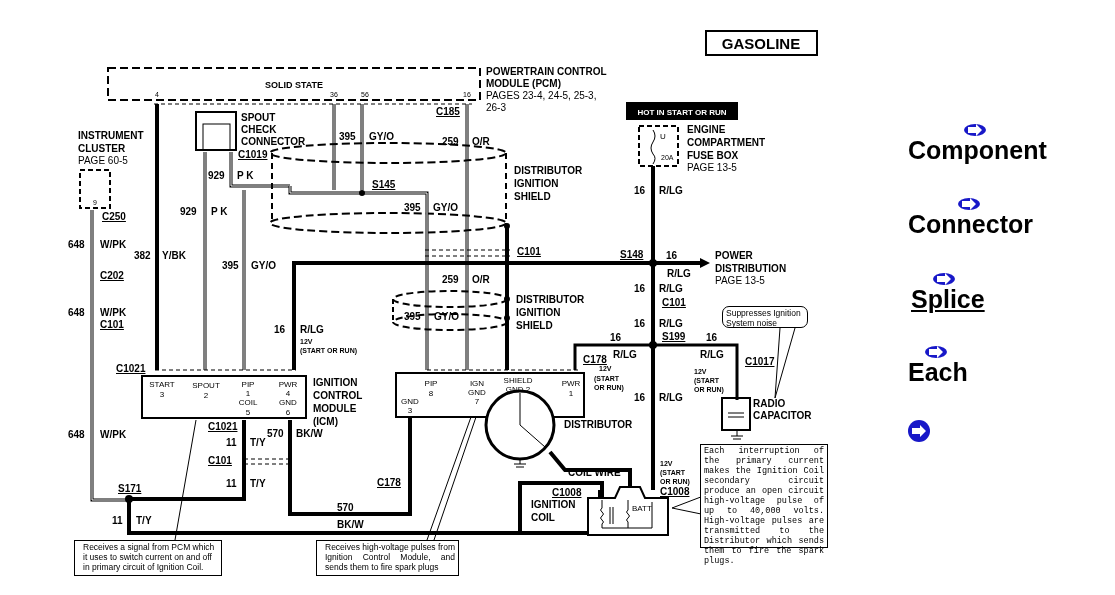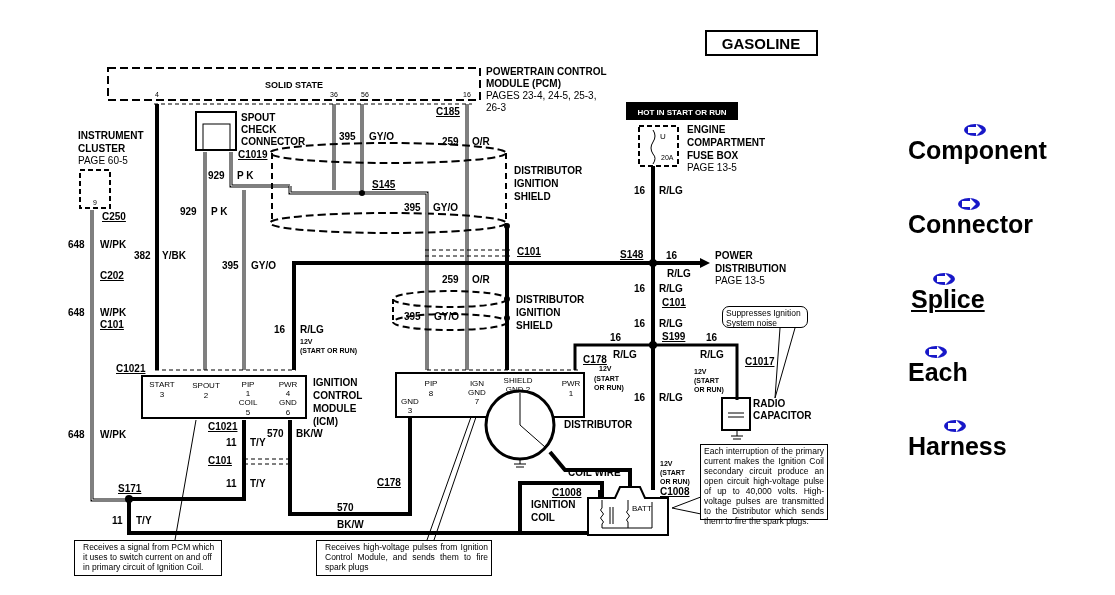--- a/index.html
+++ b/index.html
@@ -277,22 +277,22 @@
   <text x="660" y="495" class="b t10 u">C1008</text>
   <polyline points="706,495 672,508 706,515" fill="none" stroke="#000"></polyline>
 
   <polyline points="196,420 175,540" fill="none" stroke="#000"></polyline>
   <polyline points="471,417 427,540" fill="none" stroke="#000"></polyline>
   <polyline points="476,417 434,540" fill="none" stroke="#000"></polyline>
 </svg>
 
 <div class="note" style="left:722px; top:306px; width:86px; height:22px;border-radius:7px;">Suppresses Ignition System noise</div>
 <div class="note" style="left:74px; top:540px; width:148px; height:36px;padding-left:8px;">Receives a signal from PCM which it uses to switch current on and off in primary circuit of Ignition Coil.</div>
-<div class="note" style="left:316px; top:540px; width:176px; height:36px; text-align:justify;padding-left:8px;">Receives high-voltage pulses from Ignition Control Module, and sends them to fire spark plugs</div>
-<div class="note" style="left:700px; top:444px; width:128px; height:76px; text-align:justify;">Each interruption of the primary current makes the Ignition Coil secondary circuit produce an open circuit high-voltage pulse of up to 40,000 volts. High-voltage pulses are transmitted to the Distributor which sends them to fire the spark plugs.</div>
+<div class="note" style="left:316px; top:540px; width:143px; height:36px; text-align:justify;padding-left:8px;">Receives high-voltage pulses from Ignition Control Module, and sends them to fire spark plugs</div>
+<div class="note" style="left:700px; top:444px; width:128px; height:104px; text-align:justify;font-family:Liberation Mono, monospace;">Each interruption of the primary current makes the Ignition Coil secondary circuit produce an open circuit high-voltage pulse of up to 40,000 volts. High-voltage pulses are transmitted to the Distributor which sends them to fire the spark plugs.</div>
 
 <div class="legend" style="top:0;">
   <div class="legend-item" style="top:124px;">
     <span class="legend-icon">
         <svg width="16" height="12" viewBox="0 0 16 12">
           <path d="M1,3 H9 V0 L15,6 L9,12 V9 H1 Z" fill="#fff"></path>
         </svg>
       </span>
     <span class="legend-label">Component</span>
   </div>
@@ -319,15 +319,14 @@
         </svg>
       </span>
     <span class="legend-label">Each</span>
   </div>
   <div class="legend-item" style="top:420px;">
     <span class="legend-icon">
         <svg width="16" height="12" viewBox="0 0 16 12">
           <path d="M1,3 H9 V0 L15,6 L9,12 V9 H1 Z" fill="#fff"></path>
         </svg>
       </span>
-    <span class="legend-label">Harness</span>
   </div>
 </div>
 
 </body></html>

